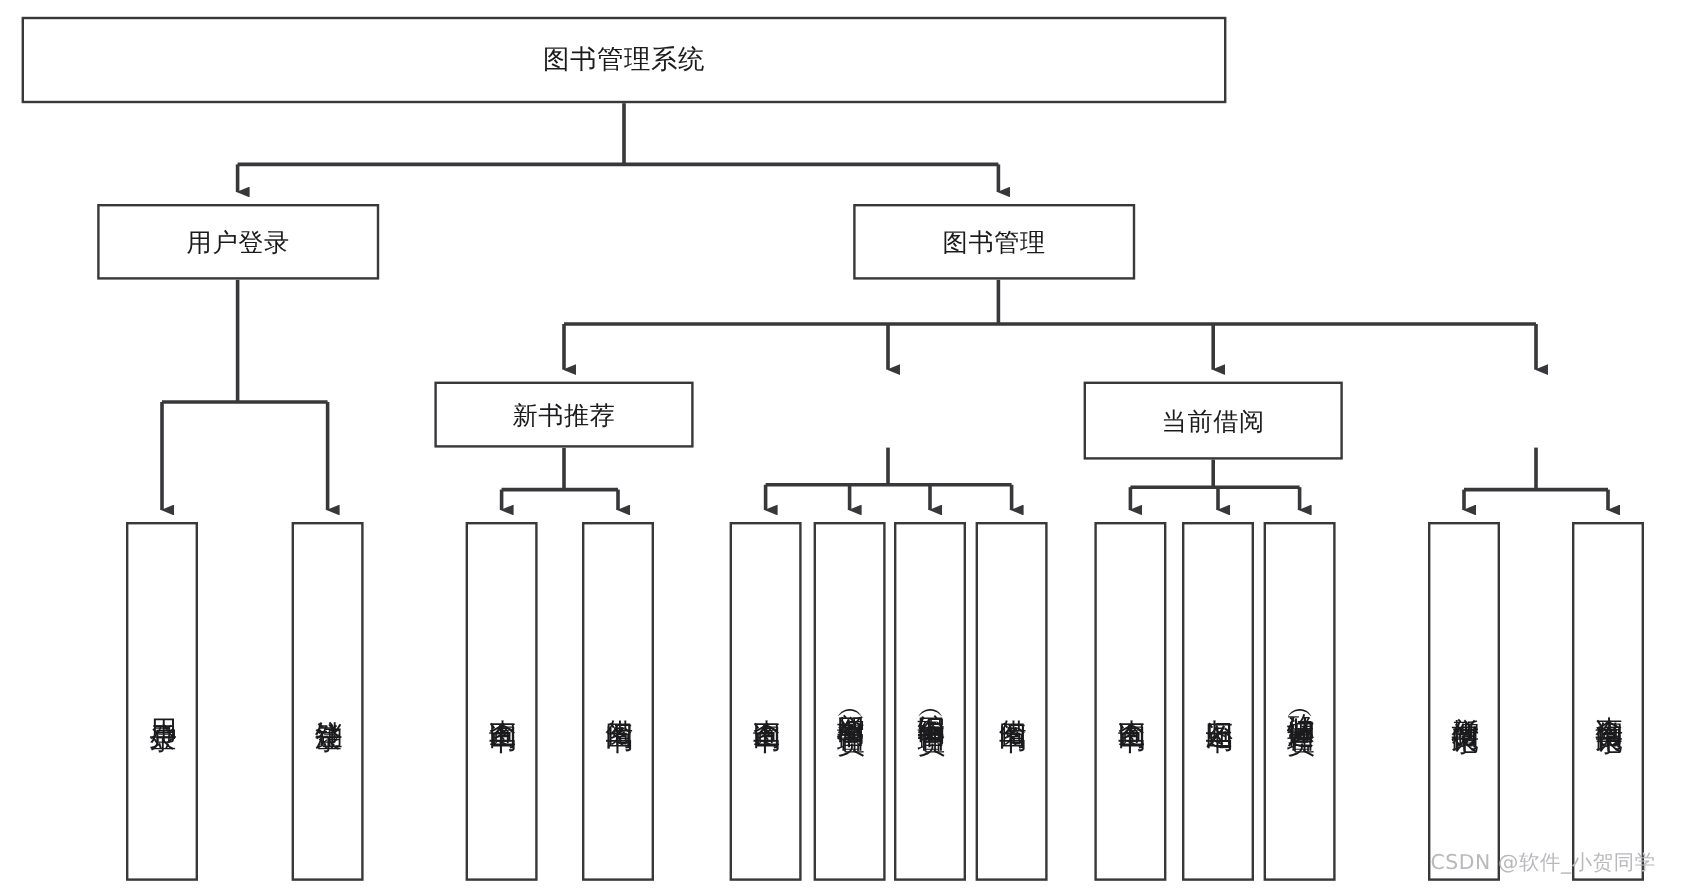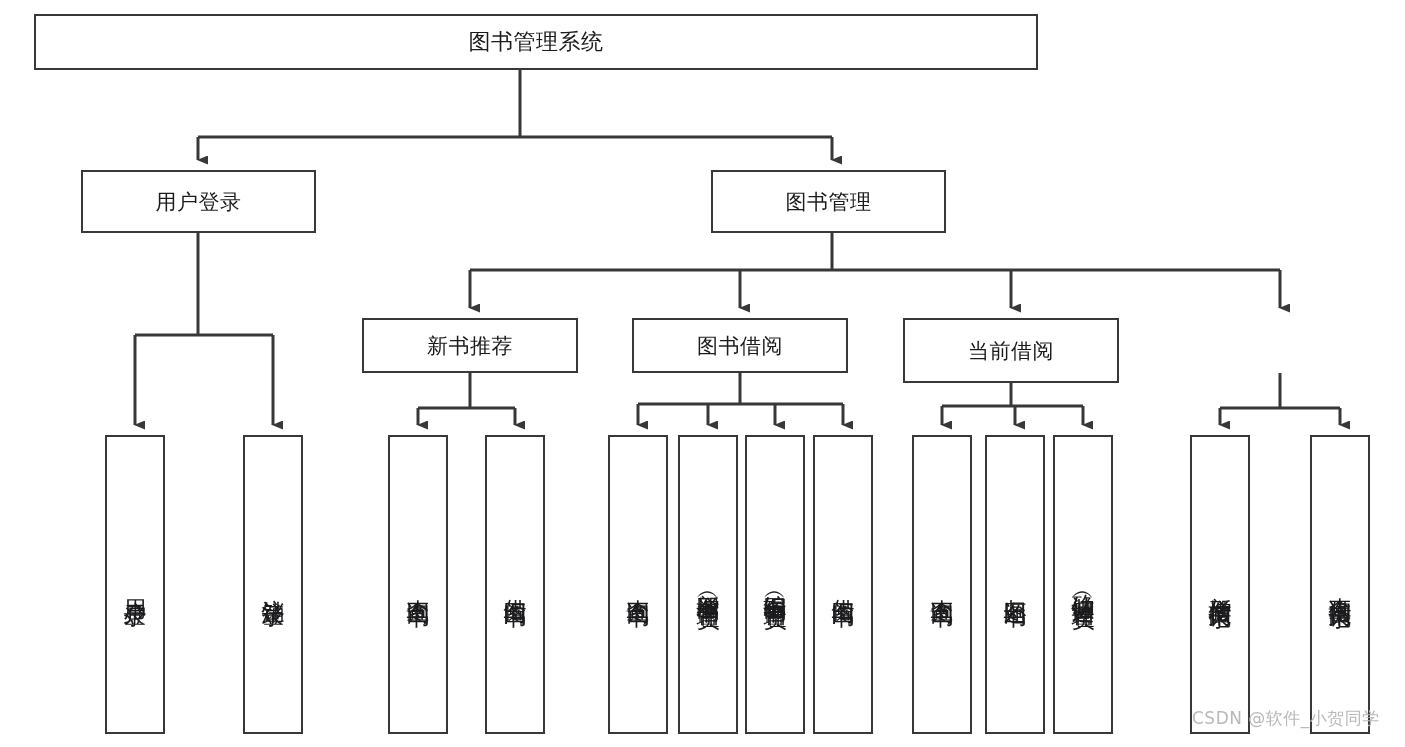--- a/index.html
+++ b/index.html
@@ -109,36 +109,33 @@
       <path d="M1015,406 L1015,425" marker-end="url(#arrowhead)"></path>
       <path d="M1083,406 L1083,425" marker-end="url(#arrowhead)"></path>
 
       <path d="M1280,373 L1280,408"></path>
       <path d="M1220,408 L1340,408"></path>
       <path d="M1220,408 L1220,425" marker-end="url(#arrowhead)"></path>
       <path d="M1340,408 L1340,425" marker-end="url(#arrowhead)"></path>
     </g>
   </svg>
 
-  <div class="node-box node-root" style="left:34px; top:14px; width:1004px; height:56px;">
+  <div class="node-box node-root" style="left:18px; top:14px; width:1004px; height:72px;">
     <span class="node-h">图书管理系统</span>
   </div>
 
   <div class="node-box" style="left:81px; top:170px; width:235px; height:63px;">
     <span class="node-h">用户登录</span>
   </div>
   <div class="node-box" style="left:711px; top:170px; width:235px; height:63px;">
     <span class="node-h">图书管理</span>
   </div>
 
   <div class="node-box" style="left:362px; top:318px; width:216px; height:55px;">
     <span class="node-h">新书推荐</span>
-  </div>
-  <div class="node-box" style="left:632px; top:318px; width:216px; height:55px;">
-    <span class="node-h">图书借阅</span>
   </div>
   <div class="node-box" style="left:903px; top:318px; width:216px; height:65px;">
     <span class="node-h">当前借阅</span>
   </div>
 
   <div class="node-box" style="left:105px; top:435px; width:60px; height:299px;">
     <span class="node-v">用户登录</span>
   </div>
   <div class="node-box" style="left:243px; top:435px; width:60px; height:299px;">
     <span class="node-v">注销登录</span>

